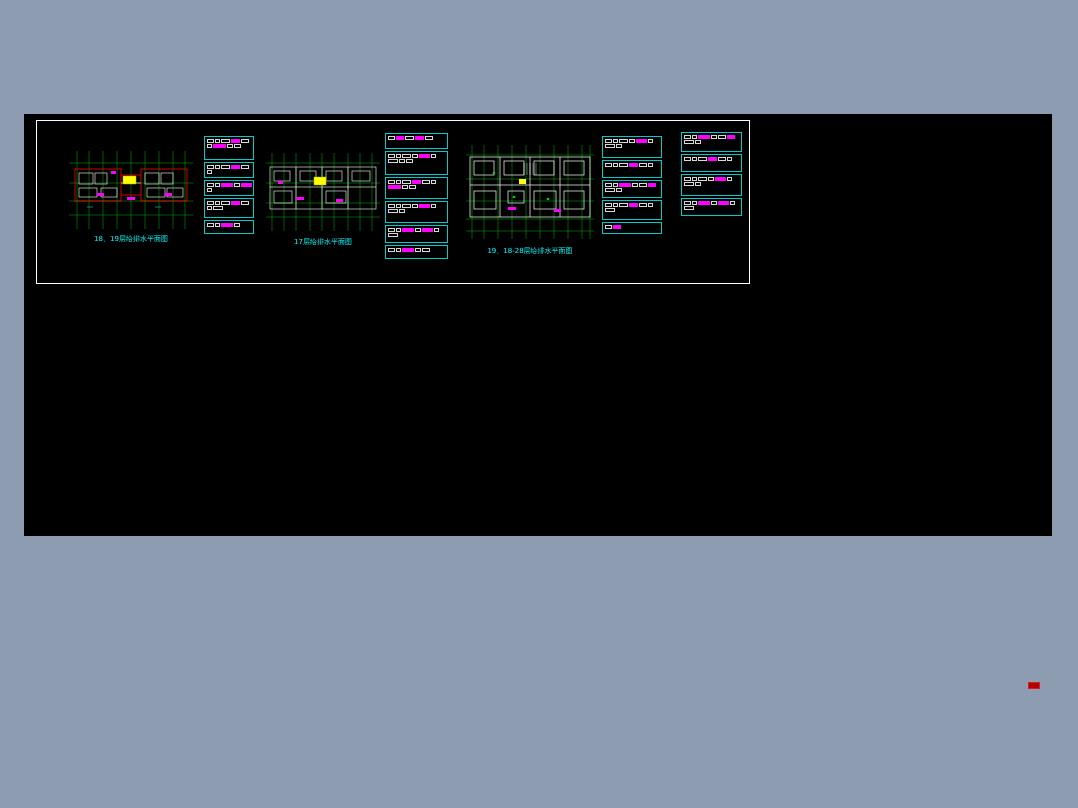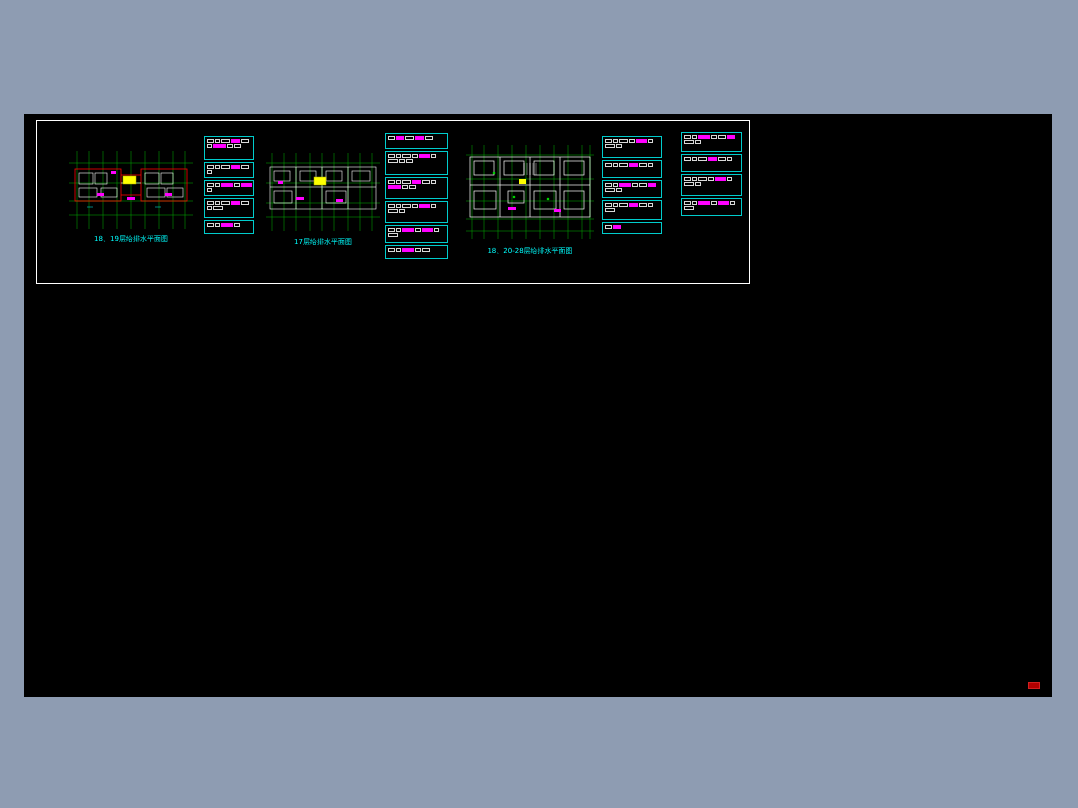--- a/index.html
+++ b/index.html
@@ -4,21 +4,21 @@
 <style>
   html,body{margin:0;padding:0;}
   body{
     width:1078px;height:808px;overflow:hidden;
     background:#8e9cb2;
     font-family:"DejaVu Sans",sans-serif;
     position:relative;
   }
   .page{position:absolute;left:0;top:0;width:1078px;height:808px;}
   .cad-canvas{
-    position:absolute;left:24px;top:114px;width:1028px;height:583px;
+    position:absolute;left:24px;top:114px;width:1028px;height:422px;
     background:#000;
   }
   .sheet{
     position:absolute;left:12px;top:6px;width:714px;height:164px;
     border:1px solid #ffffff;box-sizing:border-box;
   }
   .plan{position:absolute;}
   .plan svg{display:block;}
   .plan-caption{
     position:absolute;left:-14px;right:-14px;text-align:center;
@@ -187,21 +187,21 @@
           <g fill="#00d000">
             <circle cx="50" cy="54" r="1.3"></circle>
             <circle cx="84" cy="56" r="1.3"></circle>
             <circle cx="30" cy="30" r="1.3"></circle>
           </g>
           <g fill="#ff00ff">
             <rect x="44" y="64" width="8" height="3"></rect>
             <rect x="90" y="66" width="7" height="3"></rect>
           </g>
         </svg>
-        <div class="plan-caption" style="top:104px;">18、20-28层给排水平面图</div>
+        <div class="plan-caption" style="top:104px;">19、18-28层给排水平面图</div>
       </div>
 
     <div class="legend-panel" style="left: 167px; top: 15px; width: 50px;">
           <div class="legend-section" style="height: 24px;">
             <span class="wbox" style="width: 7px;"></span>
             <span class="wbox" style="width: 5px;"></span>
             <span class="wbox" style="width: 9px;"></span>
             <span class="mag" style="width: 9px;"></span>
             <span class="wbox" style="width: 8px;"></span>
             <span class="wbox" style="width: 5px;"></span>

